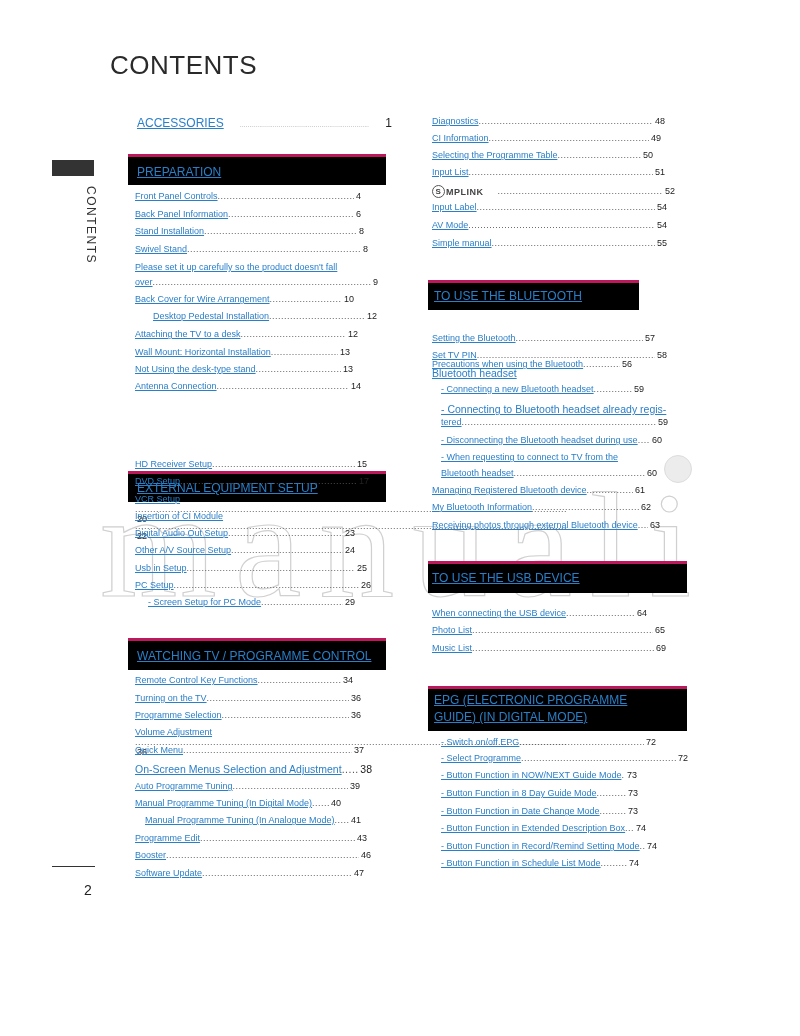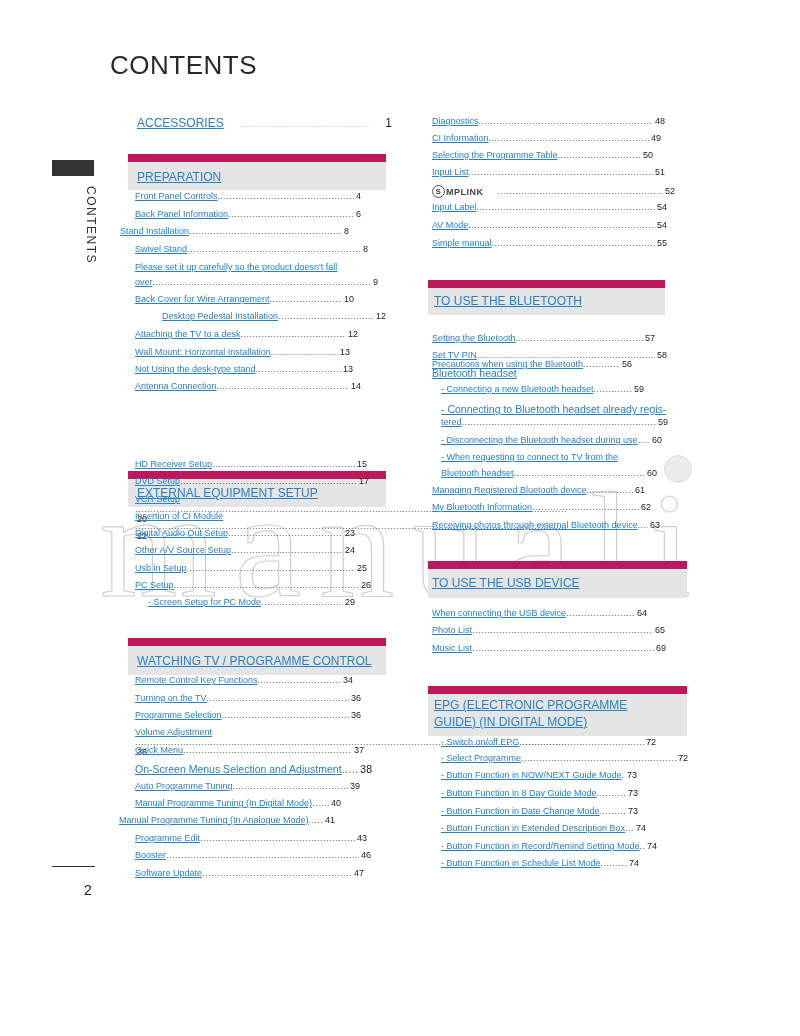--- a/index.html
+++ b/index.html
@@ -12,21 +12,21 @@
   .page-rule { position: absolute; left: 52px; top: 866px; width: 43px; height: 1px; background: #333; }
   .page-num { position: absolute; left: 84px; top: 882px; font-size: 14px; color: #222; }
 
   a.link { color: #2a7fc9; text-decoration: underline; cursor: pointer; }
   .entry { position: absolute; font-size: 9px; white-space: nowrap; display: flex; align-items: baseline; }
   .entry .dots { flex: 1; overflow: hidden; color: #555; letter-spacing: 0.5px; }
   .entry .dots::before { content: "................................................................................................................................................"; }
   .entry .pg { color: #222; padding-left: 2px; }
   .entry.big { font-size: 10.5px; }
 
-  .section { position: absolute; background: #e5e5e5; border-top: 8px solid #be185d; }
+  .section { position: absolute; background: #000000; border-top: 3px solid #be185d; }
   .section .sec-label { position: absolute; left: 9px; font-size: 12px; color: #2a7fc9; text-decoration: underline; line-height: 17px; }
 
   .acc { position: absolute; left: 137px; top: 116px; width: 255px; display: flex; align-items: baseline; font-size: 12px; }
   .acc .dots { flex: 1; overflow: hidden; color: #aaa; font-size: 7px; margin-left: 16px; margin-right: 16px; white-space: nowrap; }
   .acc .dots::before { content: "................................................................................................................"; }
 
   .simplink { display: inline-flex; align-items: center; font-size: 9px; font-weight: bold; color: #444; letter-spacing: 0.5px; }
   .simplink .s-circle { display: inline-block; width: 11px; height: 11px; border: 1px solid #555; border-radius: 50%;
                         text-align: center; line-height: 11px; font-size: 8px; margin-right: 1px; }
 
@@ -60,21 +60,21 @@
 <div id="col-left"></div>
 
 <div class="section" style="left:128px; top:423px; width:258px; height:28px;margin-top:48px;">
   <a class="sec-label" style="top:6px;">EXTERNAL EQUIPMENT SETUP</a>
 </div>
 
 <div class="section" style="left:128px; top:638px; width:258px; height:29px;">
   <a class="sec-label" style="top:7px;">WATCHING TV / PROGRAMME CONTROL</a>
 </div>
 
-<div class="section" style="left:428px; top:280px; width:237px; height:27px;">
+<div class="section" style="left:428px; top:280px; width:211px; height:27px;">
   <a class="sec-label" style="top:5px; left:6px;">TO USE THE BLUETOOTH</a>
 </div>
 
 <div class="section" style="left:428px; top:561px; width:259px; height:29px;">
   <a class="sec-label" style="top:6px; left:4px;">TO USE THE USB DEVICE</a>
 </div>
 
 <div class="section" style="left:428px; top:686px; width:259px; height:42px;">
   <a class="sec-label" style="top:3px; left:6px;">EPG (ELECTRONIC PROGRAMME</a>
   <a class="sec-label" style="top:20px; left:6px;">GUIDE) (IN DIGITAL MODE)</a>
@@ -84,21 +84,21 @@
     <div class="entry" style="left: 135px; top: 191px; width: 226px;">
       <a class="link">Front Panel Controls</a>
       <span class="dots"></span>
       <span class="pg">4</span>
     </div>
     <div class="entry" style="left: 135px; top: 209px; width: 226px;">
       <a class="link">Back Panel Information</a>
       <span class="dots"></span>
       <span class="pg">6</span>
     </div>
-    <div class="entry" style="left: 120px; top: 226px; width: 229px;">
+    <div class="entry" style="left: 135px; top: 226px; width: 229px;">
       <a class="link">Stand Installation</a>
       <span class="dots"></span>
       <span class="pg">8</span>
     </div>
     <div class="entry" style="left: 135px; top: 244px; width: 233px;">
       <a class="link">Swivel Stand</a>
       <span class="dots"></span>
       <span class="pg">8</span>
     </div>
     <div class="entry" style="left: 135px; top: 262px; width: 230px;">
@@ -107,21 +107,21 @@
     <div class="entry" style="left: 135px; top: 277px; width: 243px;">
       <a class="link">over</a>
       <span class="dots"></span>
       <span class="pg">9</span>
     </div>
     <div class="entry" style="left: 135px; top: 294px; width: 219px;">
       <a class="link">Back Cover for Wire Arrangement</a>
       <span class="dots"></span>
       <span class="pg">10</span>
     </div>
-    <div class="entry" style="left: 139px; top: 311px; width: 224px; padding-left: 23px;">
+    <div class="entry" style="left: 130px; top: 311px; width: 224px; padding-left: 23px;">
       <a class="link">Desktop Pedestal Installation</a>
       <span class="dots"></span>
       <span class="pg">12</span>
     </div>
     <div class="entry" style="left: 135px; top: 329px; width: 223px;">
       <a class="link">Attaching the TV to a desk</a>
       <span class="dots"></span>
       <span class="pg">12</span>
     </div>
     <div class="entry" style="left: 135px; top: 347px; width: 215px;">
@@ -217,21 +217,21 @@
     <div class="entry" style="left: 135px; top: 781px; width: 225px;">
       <a class="link">Auto Programme Tuning</a>
       <span class="dots"></span>
       <span class="pg">39</span>
     </div>
     <div class="entry" style="left: 135px; top: 798px; width: 206px;">
       <a class="link">Manual Programme Tuning (In Digital Mode)</a>
       <span class="dots"></span>
       <span class="pg">40</span>
     </div>
-    <div class="entry" style="left: 119px; top: 815px; width: 216px;">
+    <div class="entry" style="left: 145px; top: 815px; width: 216px;">
       <a class="link">Manual Programme Tuning (In Analogue Mode)</a>
       <span class="dots"></span>
       <span class="pg">41</span>
     </div>
     <div class="entry" style="left: 135px; top: 833px; width: 232px;">
       <a class="link">Programme Edit</a>
       <span class="dots"></span>
       <span class="pg">43</span>
     </div>
     <div class="entry" style="left: 135px; top: 850px; width: 236px;">

